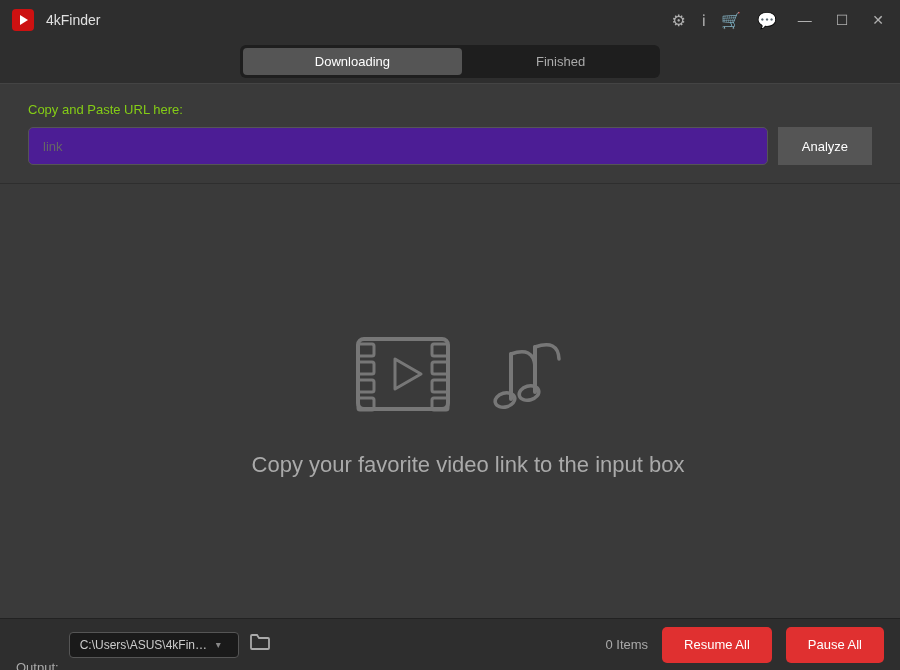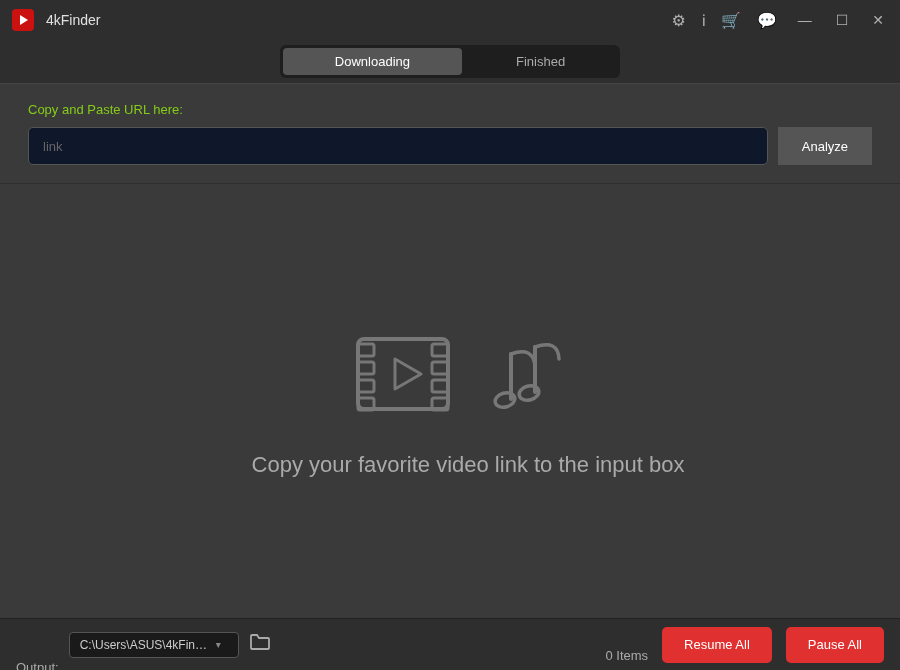--- a/index.html
+++ b/index.html
@@ -72,21 +72,21 @@
 
     #tabs-container {
       display: flex;
       background: #1e1e1e;
       border-radius: 6px;
       padding: 3px;
       gap: 2px;
     }
 
     .tab {
-      padding: 6px 52px;
+      padding: 6px 72px;
       border-radius: 4px;
       font-size: 13px;
       cursor: pointer;
       color: #aaa;
       transition: background 0.2s;
     }
 
     .tab.active {
       background: #555;
       color: #fff;
@@ -116,21 +116,21 @@
 
     #url-input-row {
       display: flex;
       gap: 10px;
       align-items: center;
     }
 
     #url-input {
       flex: 1;
       height: 38px;
-      background: #0f172a;
+      background: #4c1d95;
       border: 1px solid #555;
       border-radius: 5px;
       padding: 0 14px;
       color: #aaa;
       font-size: 13px;
       outline: none;
     }
 
     #url-input::placeholder {
       color: #666;
@@ -225,21 +225,21 @@
     }
 
     #folder-icon-btn {
       color: #aaa;
       font-size: 18px;
       cursor: pointer;
     }
 
     #bottom-right {
       display: flex;
-      align-items: flex-end;
+      align-items: center;
       gap: 14px;
       margin-left: 9px;
     }
 
     #items-count {
       font-size: 13px;
       color: #aaa;
     }
 
     .action-btn {

